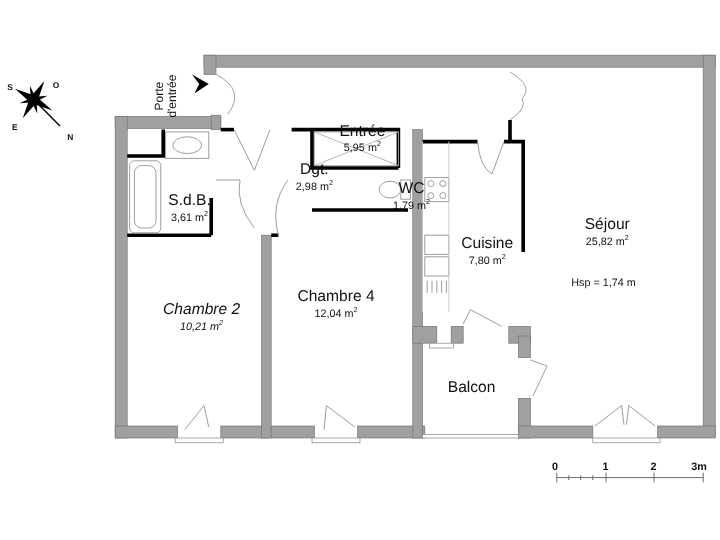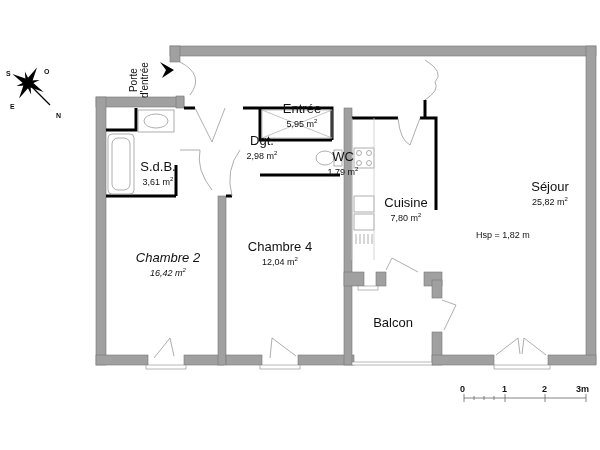--- a/index.html
+++ b/index.html
@@ -151,28 +151,28 @@
   <span class="area"><span>3,61</span> <span>m</span><sup>2</sup></span>
 </div>
 <div class="lbl" style="left:295px;top:150px;margin-left:48px;">
   <span class="name">WC</span>
   <span class="area"><span>1,79</span> <span>m</span><sup>2</sup></span>
 </div>
 <div class="lbl" style="left:406px;top:196px;">
   <span class="name">Cuisine</span>
   <span class="area"><span>7,80</span> <span>m</span><sup>2</sup></span>
 </div>
-<div class="lbl" style="left:506px;top:180px;margin-left:44px;">
+<div class="lbl" style="left:506px;top:180px;">
   <span class="name">Séjour</span>
   <span class="area"><span>25,82</span> <span>m</span><sup>2</sup></span>
 </div>
-<span class="hsp" style="left:476px;top:230px;">Hsp = 1,82 m</span>
+<span class="hsp" style="left:476px;top:230px;">Hsp = 1,74 m</span>
 <div class="lbl" style="left:168px;top:251px;font-style:italic;">
   <span class="name">Chambre 2</span>
-  <span class="area"><span>16,42</span> <span>m</span><sup>2</sup></span>
+  <span class="area"><span>10,21</span> <span>m</span><sup>2</sup></span>
 </div>
 <div class="lbl" style="left:280px;top:240px;">
   <span class="name">Chambre 4</span>
   <span class="area"><span>12,04</span> <span>m</span><sup>2</sup></span>
 </div>
 <div class="lbl" style="left:393px;top:316px;">
   <span class="name">Balcon</span>
 </div>
 
 <span class="scale" style="left:460px;top:384px;">0</span>

